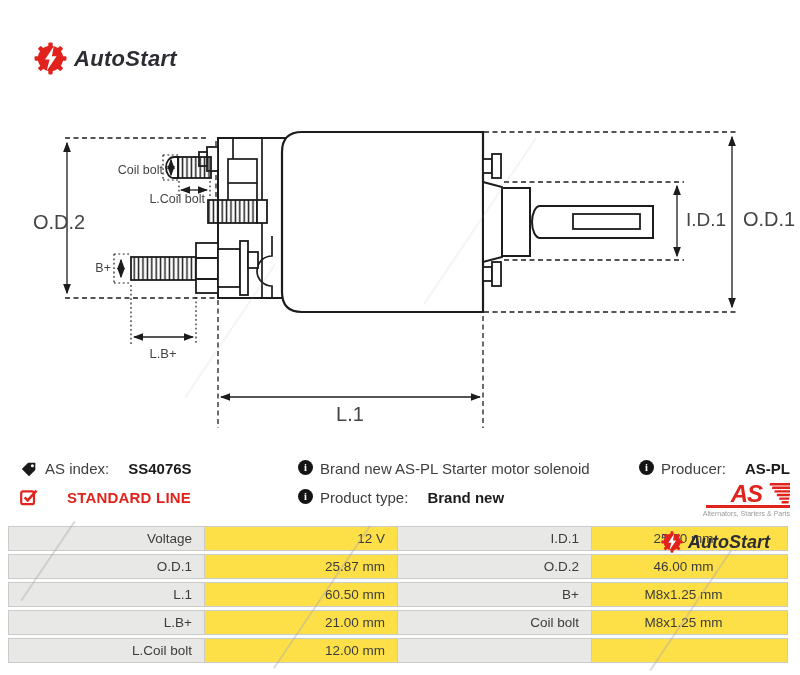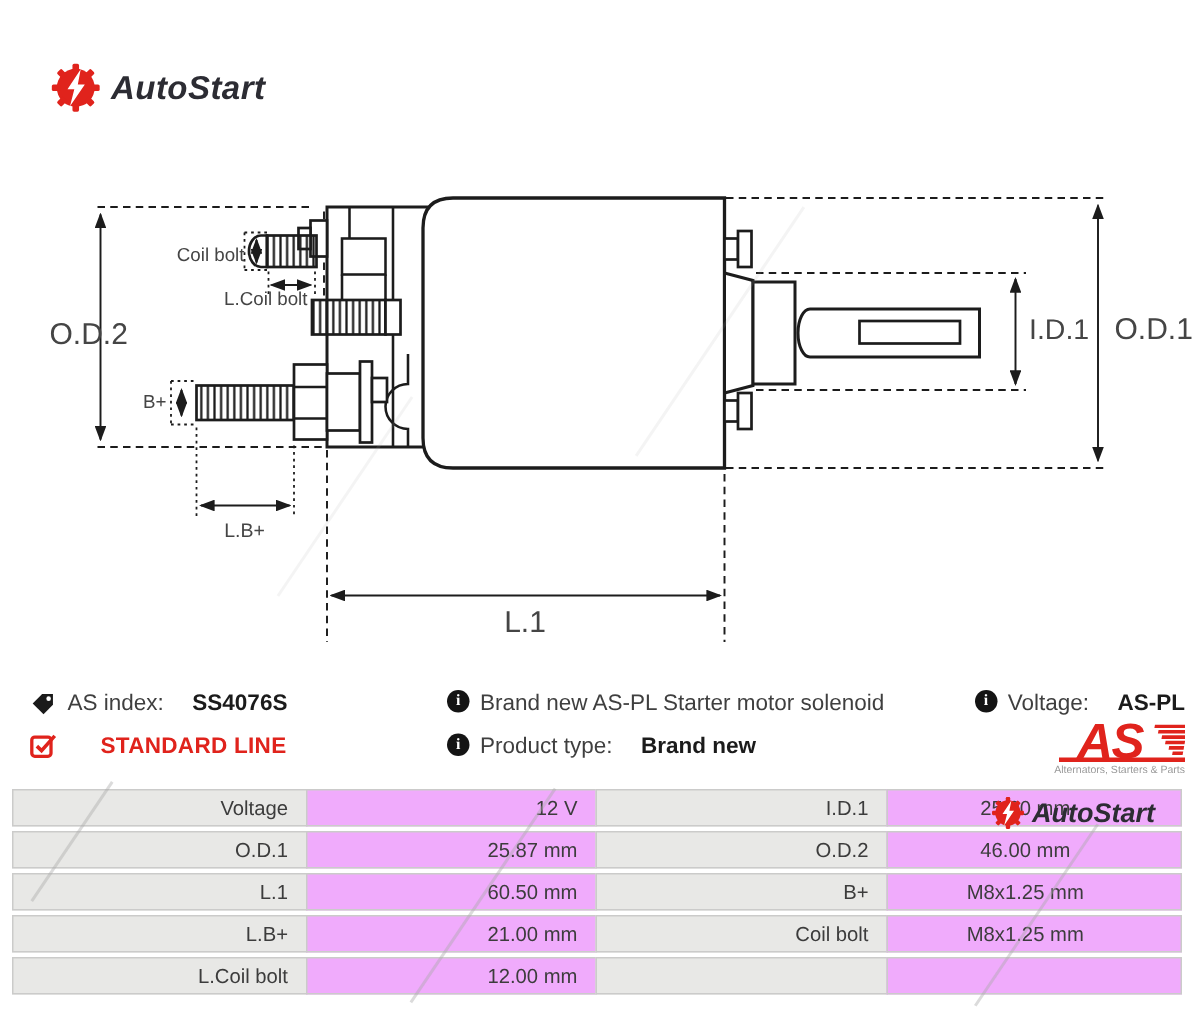--- a/index.html
+++ b/index.html
@@ -11,33 +11,33 @@
   
   .irow{position:absolute;display:flex;gap:7px;font-size:15px;color:#3f3f3f;height:20px;white-space:nowrap;}
   .irow b{color:#1b1b1b;margin-left:12px;}
   .redline{color:#e0231c;font-weight:bold;letter-spacing:.2px;}
   .iinfo{display:inline-flex;width:15px;height:15px;border-radius:50%;background:#141414;color:#fff;
          font-size:10.5px;font-weight:bold;align-items:center;justify-content:center;font-family:"Liberation Serif",serif;flex:0 0 15px;}
   .r-anchor{right:10px;}
   
   .spec{position:absolute;left:8px;top:526px;width:782px;}
   .srow{display:flex;height:25px;margin-bottom:3px;}
-  .cell{box-sizing:border-box;border:1px solid #cbcbca;background:#f0abfc;font-size:13.5px;color:#3c3c3c;
+  .cell{box-sizing:border-box;border:1px solid #cbcbca;background:#fde047;font-size:13.5px;color:#3c3c3c;
         text-align:right;padding-right:12px;line-height:23px;}
   .lab{background:#e8e8e6;}
   .c1{width:197px;} .c2{width:194px;margin-left:-1px;} .c3{width:195px;margin-left:-1px;} .c4{width:197px;margin-left:-1px;text-align:center;}
   
   .wl{position:absolute;height:2px;background:#a9a9a9;opacity:.42;transform:rotate(-56deg);pointer-events:none;z-index:5;}
   .wl.f{opacity:.13;}
   .twm{position:absolute;left:661px;top:531px;display:flex;align-items:center;gap:5px;z-index:6;pointer-events:none;}
   .twm .txt{font-size:18px;font-weight:bold;font-style:italic;color:#2c2c33;}
   
   .aspl{position:absolute;right:10px;top:481px;width:84px;}
   .aspl .mark{display:flex;align-items:flex-end;justify-content:flex-end;gap:2px;height:23px;}
-  .aspl .as{font-size:33px;line-height:21px;font-weight:bold;font-style:italic;color:#e0231c;letter-spacing:-1px;}
+  .aspl .as{font-size:24px;line-height:21px;font-weight:bold;font-style:italic;color:#e0231c;letter-spacing:-1px;}
   .aspl .bar{height:2.5px;background:#e0231c;margin-top:1px;}
   .aspl .tag{position:absolute;right:0;top:29px;font-size:7px;color:#9a9a9a;white-space:nowrap;}
   svg{display:block;}
   .diag{position:absolute;left:0;top:0;pointer-events:none;}
 </style>
 </head>
 <body>
 
 <svg width="0" height="0" style="position:absolute" aria-hidden="true">
   <symbol id="gsym" viewBox="0 0 24 24">
@@ -180,21 +180,21 @@
     <b>SS4076S</b>
 </div>
 
 <div class="irow" style="left:298px;top:460px;">
   <span class="iinfo">i</span>
   <span>Brand new AS-PL Starter motor solenoid</span>
 </div>
 
 <div class="irow r-anchor" style="top:460px;">
   <span class="iinfo">i</span>
-  <span>Voltage:</span>
+  <span>Producer:</span>
     <b>AS-PL</b>
 </div>
 
 <div class="irow" style="left:20px;top:489px;gap:30px;">
   <span style="position:relative;width:17px;height:16px;display:inline-block;">
     <svg width="19" height="17" viewBox="0 0 19 17" style="position:absolute;left:0;top:0;">
       <rect x="1.2" y="2.4" width="12.8" height="12.8" rx="2" fill="none" stroke="#e0231c" stroke-width="2.2"></rect>
       <path d="M4.6,8.4 L7.7,11.4 L16.5,1.6" fill="none" stroke="#e0231c" stroke-width="2.4"></path>
     </svg>
   </span>

